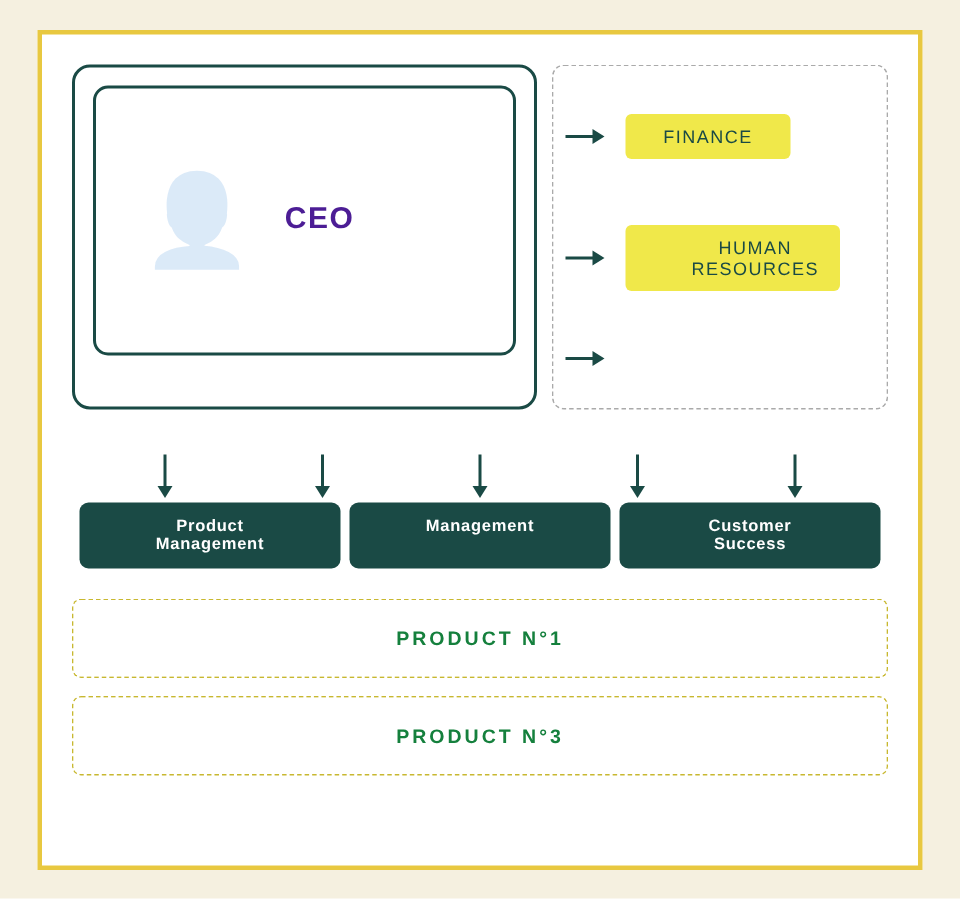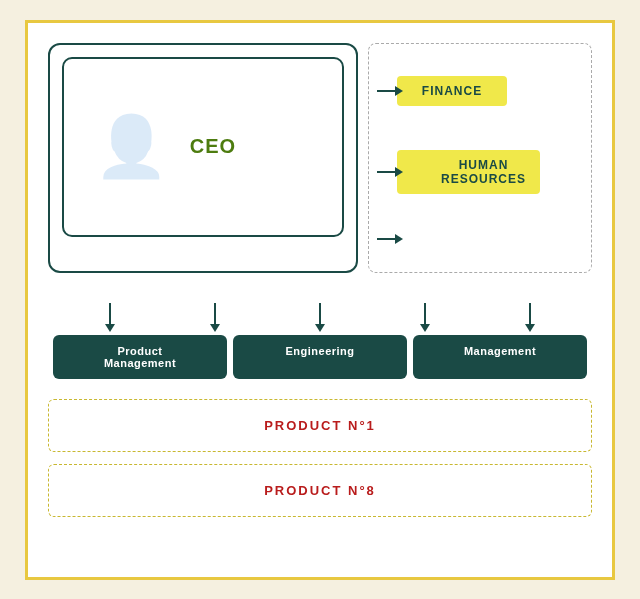--- a/index.html
+++ b/index.html
@@ -49,21 +49,21 @@
     .ceo-icon {
       opacity: 0.15;
       font-size: 60px;
       color: #1a4a45;
       position: absolute;
       left: 30px;
     }
     .ceo-label {
       font-size: 20px;
       font-weight: bold;
-      color: #4d7c0f;
+      color: #4c1d95;
       letter-spacing: 1px;
       margin-left: 20px;
     }
     .right-boxes {
       display: flex;
       flex-direction: column;
       justify-content: space-around;
       margin-left: 10px;
       height: 230px;
       border: 1.5px dashed #aaa;
@@ -92,25 +92,25 @@
       border-top: 5px solid transparent;
       border-bottom: 5px solid transparent;
     }
     .yellow-box {
       background: #f0e84a;
       border: none;
       border-radius: 4px;
       padding: 8px 14px;
       text-align: center;
       font-size: 12px;
-      font-weight: bold;
+      font-weight: normal;
       color: #1a4a45;
       letter-spacing: 1px;
       min-width: 110px;
-      margin-left: 0;
+      margin-left: 20px;
     }
     .arrows-down-row {
       display: flex;
       flex-direction: row;
       justify-content: space-around;
       width: 100%;
       margin-bottom: 10px;
       padding: 0 10px;
     }
     .down-arrow {
@@ -160,21 +160,21 @@
       gap: 12px;
       margin-top: 5px;
     }
     .product-box {
       border: 1.5px dashed #c8b830;
       border-radius: 6px;
       padding: 18px;
       text-align: center;
       font-size: 13px;
       font-weight: bold;
-      color: #b91c1c;
+      color: #15803d;
       letter-spacing: 2px;
     }
   </style>
 </head>
 <body>
 
 <div class="chart-container">
 
   <div class="top-section">
     <div class="ceo-outer-box">
@@ -214,22 +214,23 @@
       <div class="down-arrow-line"></div>
     </div>
     <div class="down-arrow">
       <div class="down-arrow-line"></div>
     </div>
   </div>
 
   <div class="dept-row">
     <div class="dept-box" style="white-space:pre-line;">Product
 Management</div>
-    <div class="dept-box">Engineering</div>
     <div class="dept-box">Management</div>
+    <div class="dept-box" style="white-space:pre-line;">Customer
+Success</div>
   </div>
 
   <div class="product-section">
     <div class="product-box">PRODUCT N°1</div>
-    <div class="product-box">PRODUCT N°8</div>
+    <div class="product-box">PRODUCT N°3</div>
   </div>
 
 </div>
 
 </body></html>

